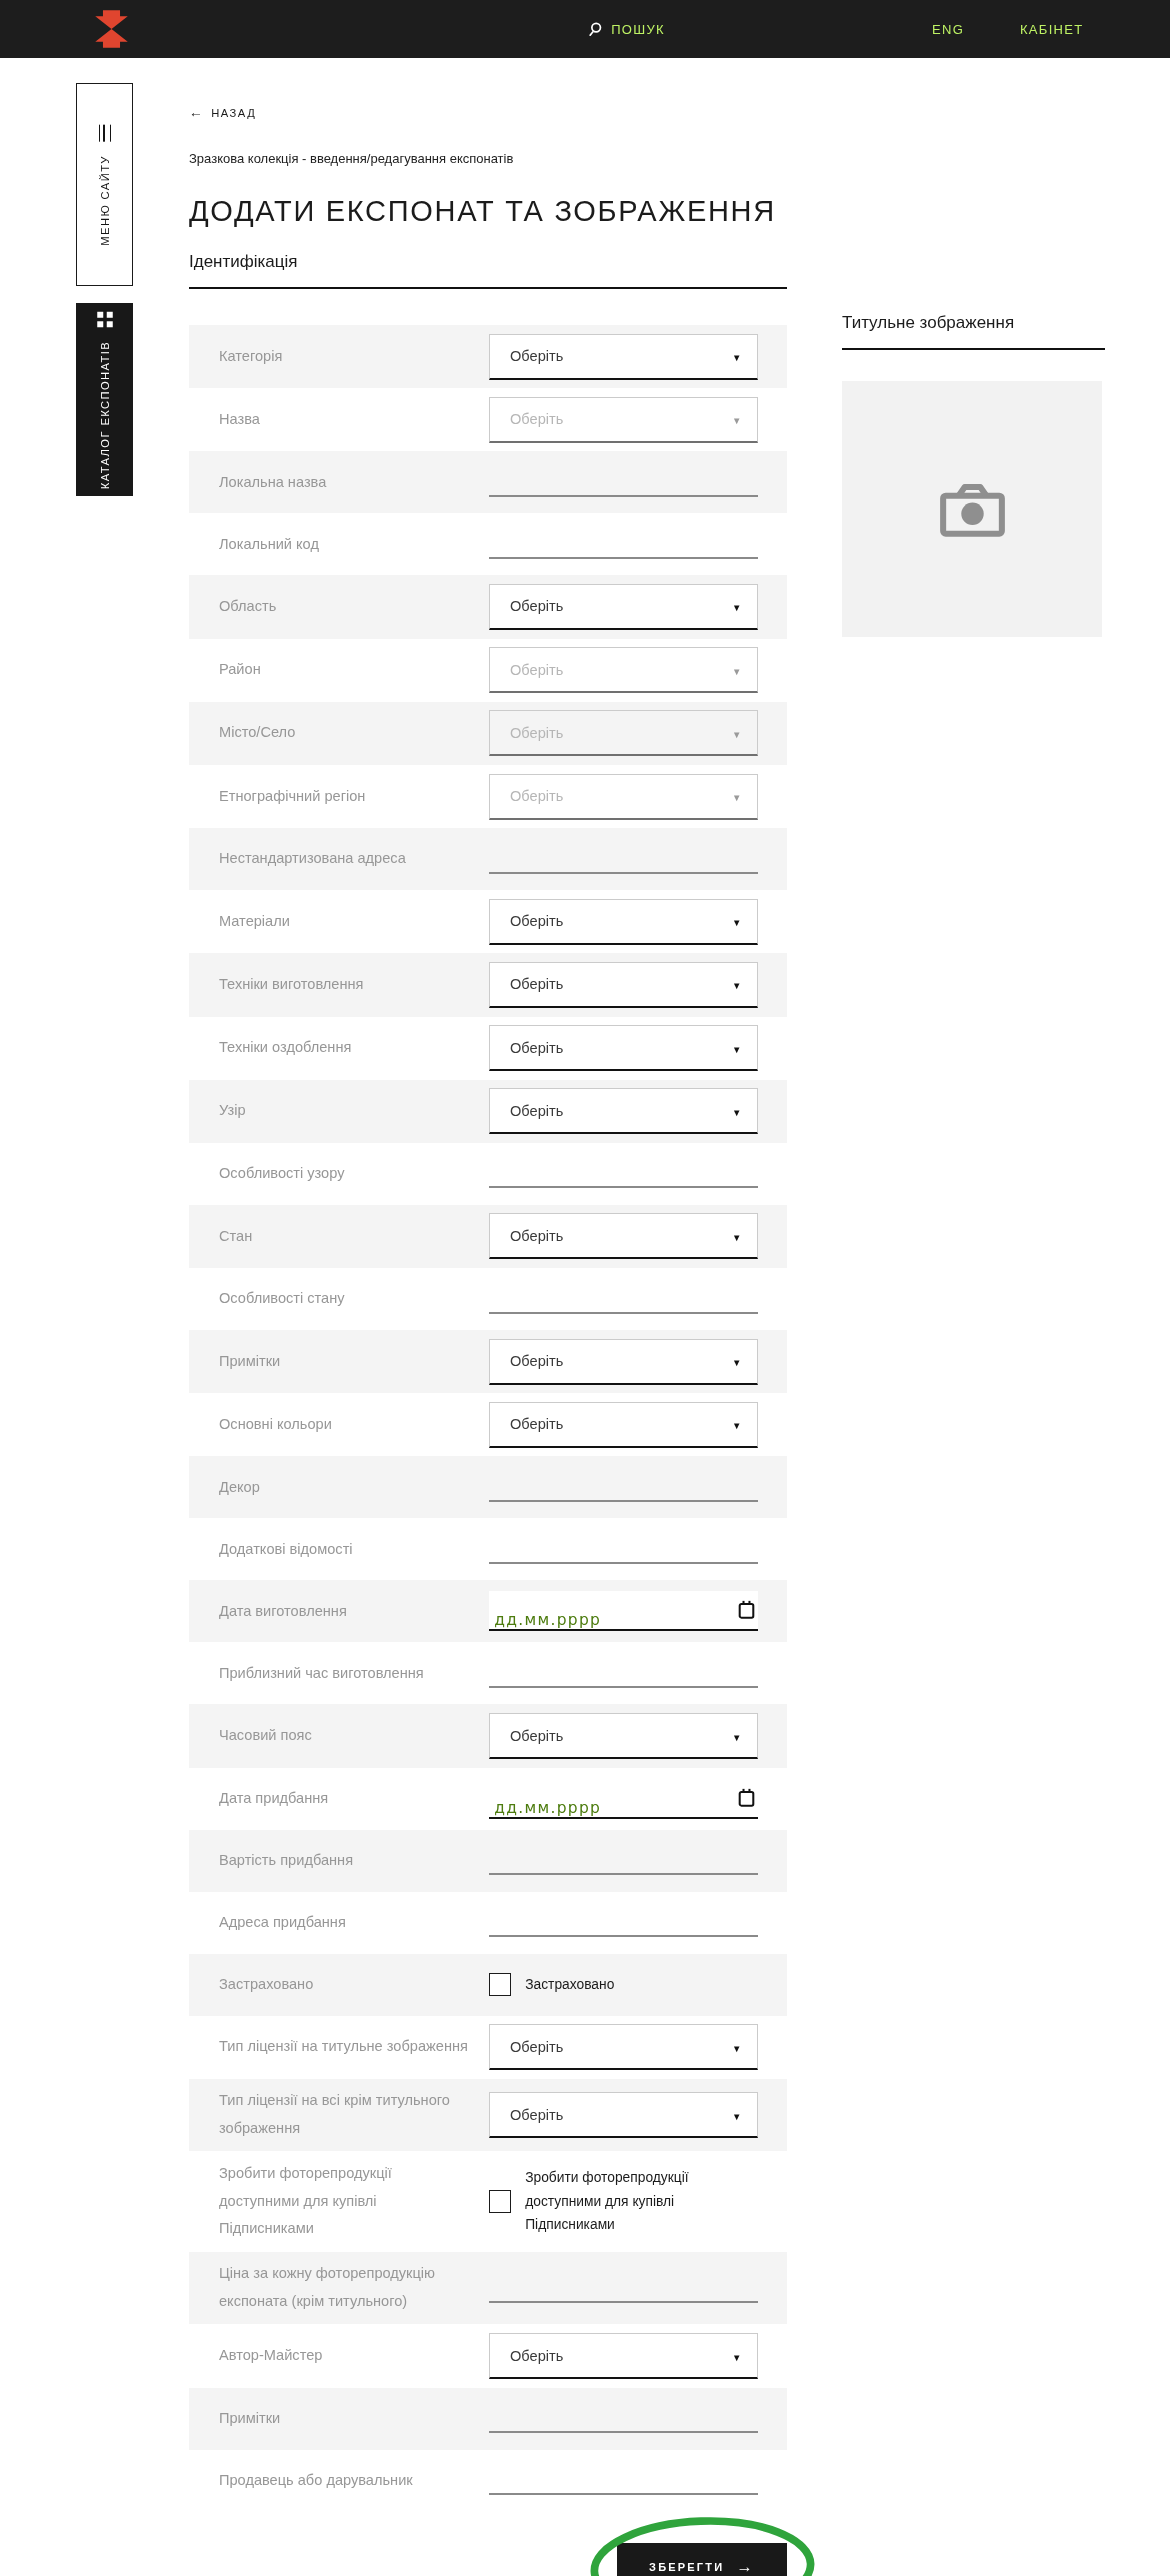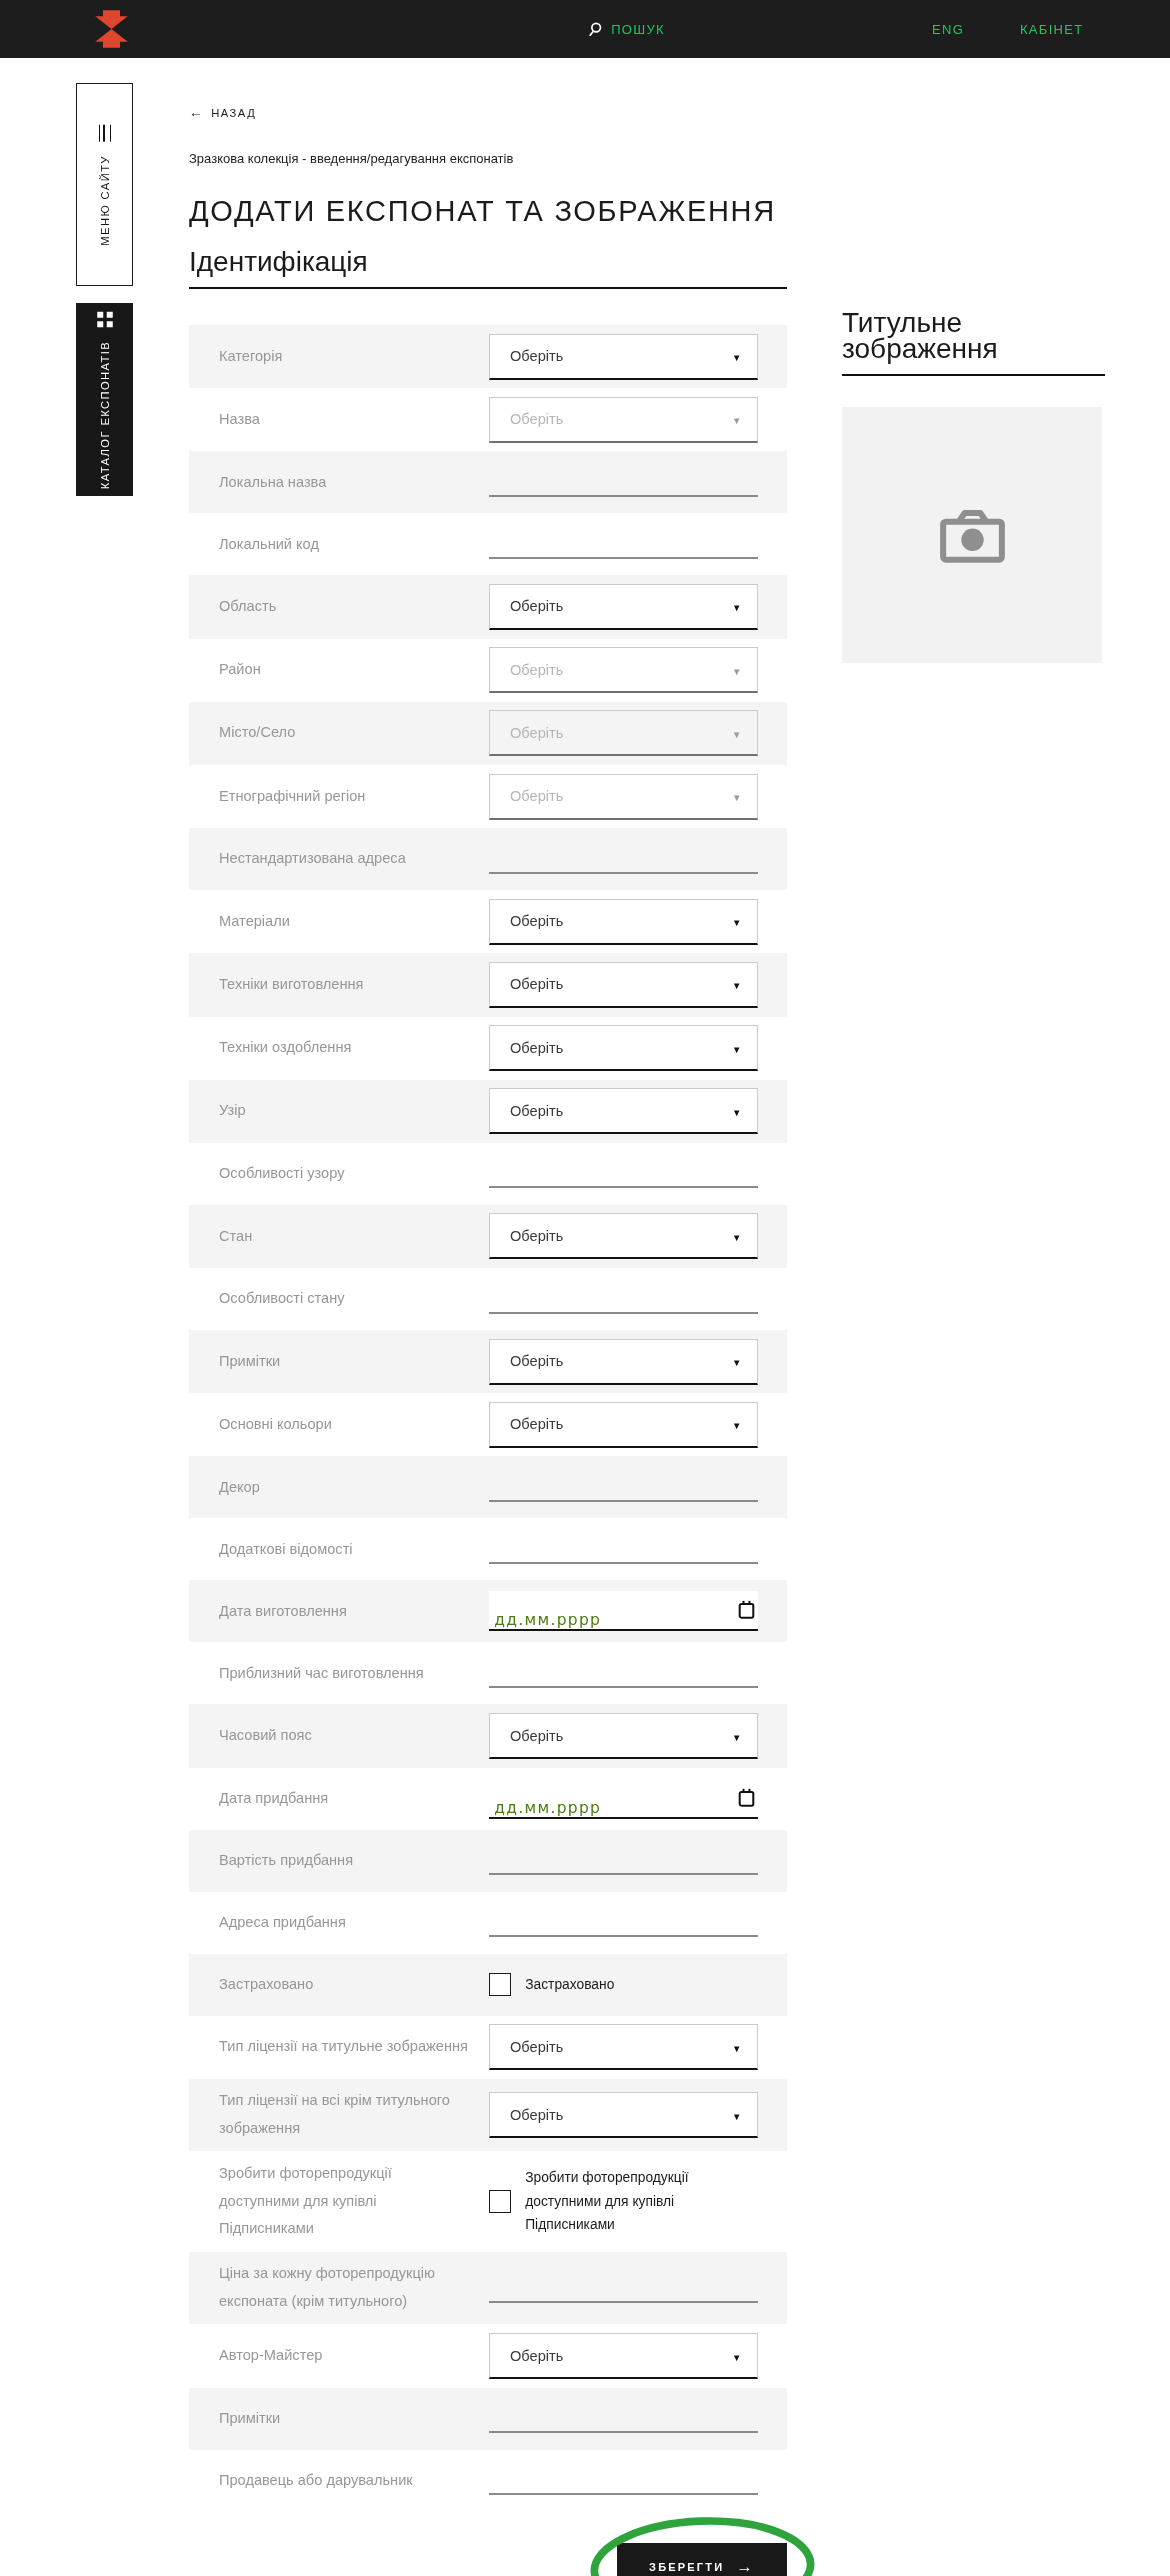--- a/index.html
+++ b/index.html
@@ -6,21 +6,21 @@
   html,body { background:#ffffff; }
   body {
     width:1171px; min-height:2576px; position:relative;
     font-family:"Liberation Sans", sans-serif; color:#1b1b1b;
   }
 
   
   .header { position:absolute; left:0; top:0; width:1171px; height:58px; background:#1d1d1d; }
   .logo { position:absolute; left:91px; top:10.3px; width:41px; height:38px; cursor:pointer; }
   .hdr-item { position:absolute; top:0; height:58px; display:flex; align-items:center; gap:8.6px;
-              color:#22c55e; font-size:13px; letter-spacing:1.3px; cursor:pointer; }
+              color:#bef264; font-size:13px; letter-spacing:1.3px; cursor:pointer; }
   .hdr-search { left:588px; }
   .hdr-eng { left:932px; }
   .hdr-cab { left:1020px; }
 
   
   .side-tab { position:absolute; left:76px; width:57px; overflow:hidden; }
   .side-tab.menu { top:83px; height:203px; background:#fff; border:0.9px solid #1a1a1a; }
   .side-tab.catalog { top:303px; height:193px; background:#181818; }
   .side-rot { position:absolute; top:50%; left:50%; transform:translate(-50%,-50%) rotate(-90deg);
               white-space:nowrap; display:flex; align-items:center; gap:13.8px; }
@@ -32,21 +32,21 @@
   .grid4 { width:6px; height:6px; background:#fff; box-shadow:9.5px 0 0 #fff, 0 9.5px 0 #fff, 9.5px 9.5px 0 #fff;
            margin:0 10.3px 9.5px 0; flex:none; }
 
   
   .main { position:absolute; left:189px; top:58px; width:598px; padding-top:47px; }
   .back { display:flex; align-items:center; gap:6.9px; font-size:11.2px; letter-spacing:1.5px;
           color:#1b1b1b; cursor:pointer; width:max-content; }
   .back-arrow::before { content:"\2190"; font-size:13.8px; }
   .breadcrumb { margin-top:31px; font-size:13px; color:#222; }
   .page-title { margin-top:26px; font-size:29px; line-height:38px; font-weight:500; letter-spacing:1.7px; }
-  .sec-head { margin-top:19px; font-size:28px; line-height:26px; font-weight:500;
+  .sec-head { margin-top:19px; font-size:17px; line-height:26px; font-weight:500;
               padding-bottom:12px; border-bottom:2.6px solid #111; }
 
   
   .rows { margin-top:36px; }
   .row { display:flex; align-items:center; min-height:62px; padding:8.6px 29px 8.6px 30px; background:#fff; }
   .row.grey { background:#f4f4f4; }
   .flabel { flex:1 1 auto; padding-right:17px; font-size:14.6px; line-height:1.9; color:#979797; }
   .fctl { flex:0 0 269px; display:flex; align-items:center; }
 
   .sel { position:relative; width:269px; height:46px; background:#fff; border:0.9px solid #cbcbcb;

